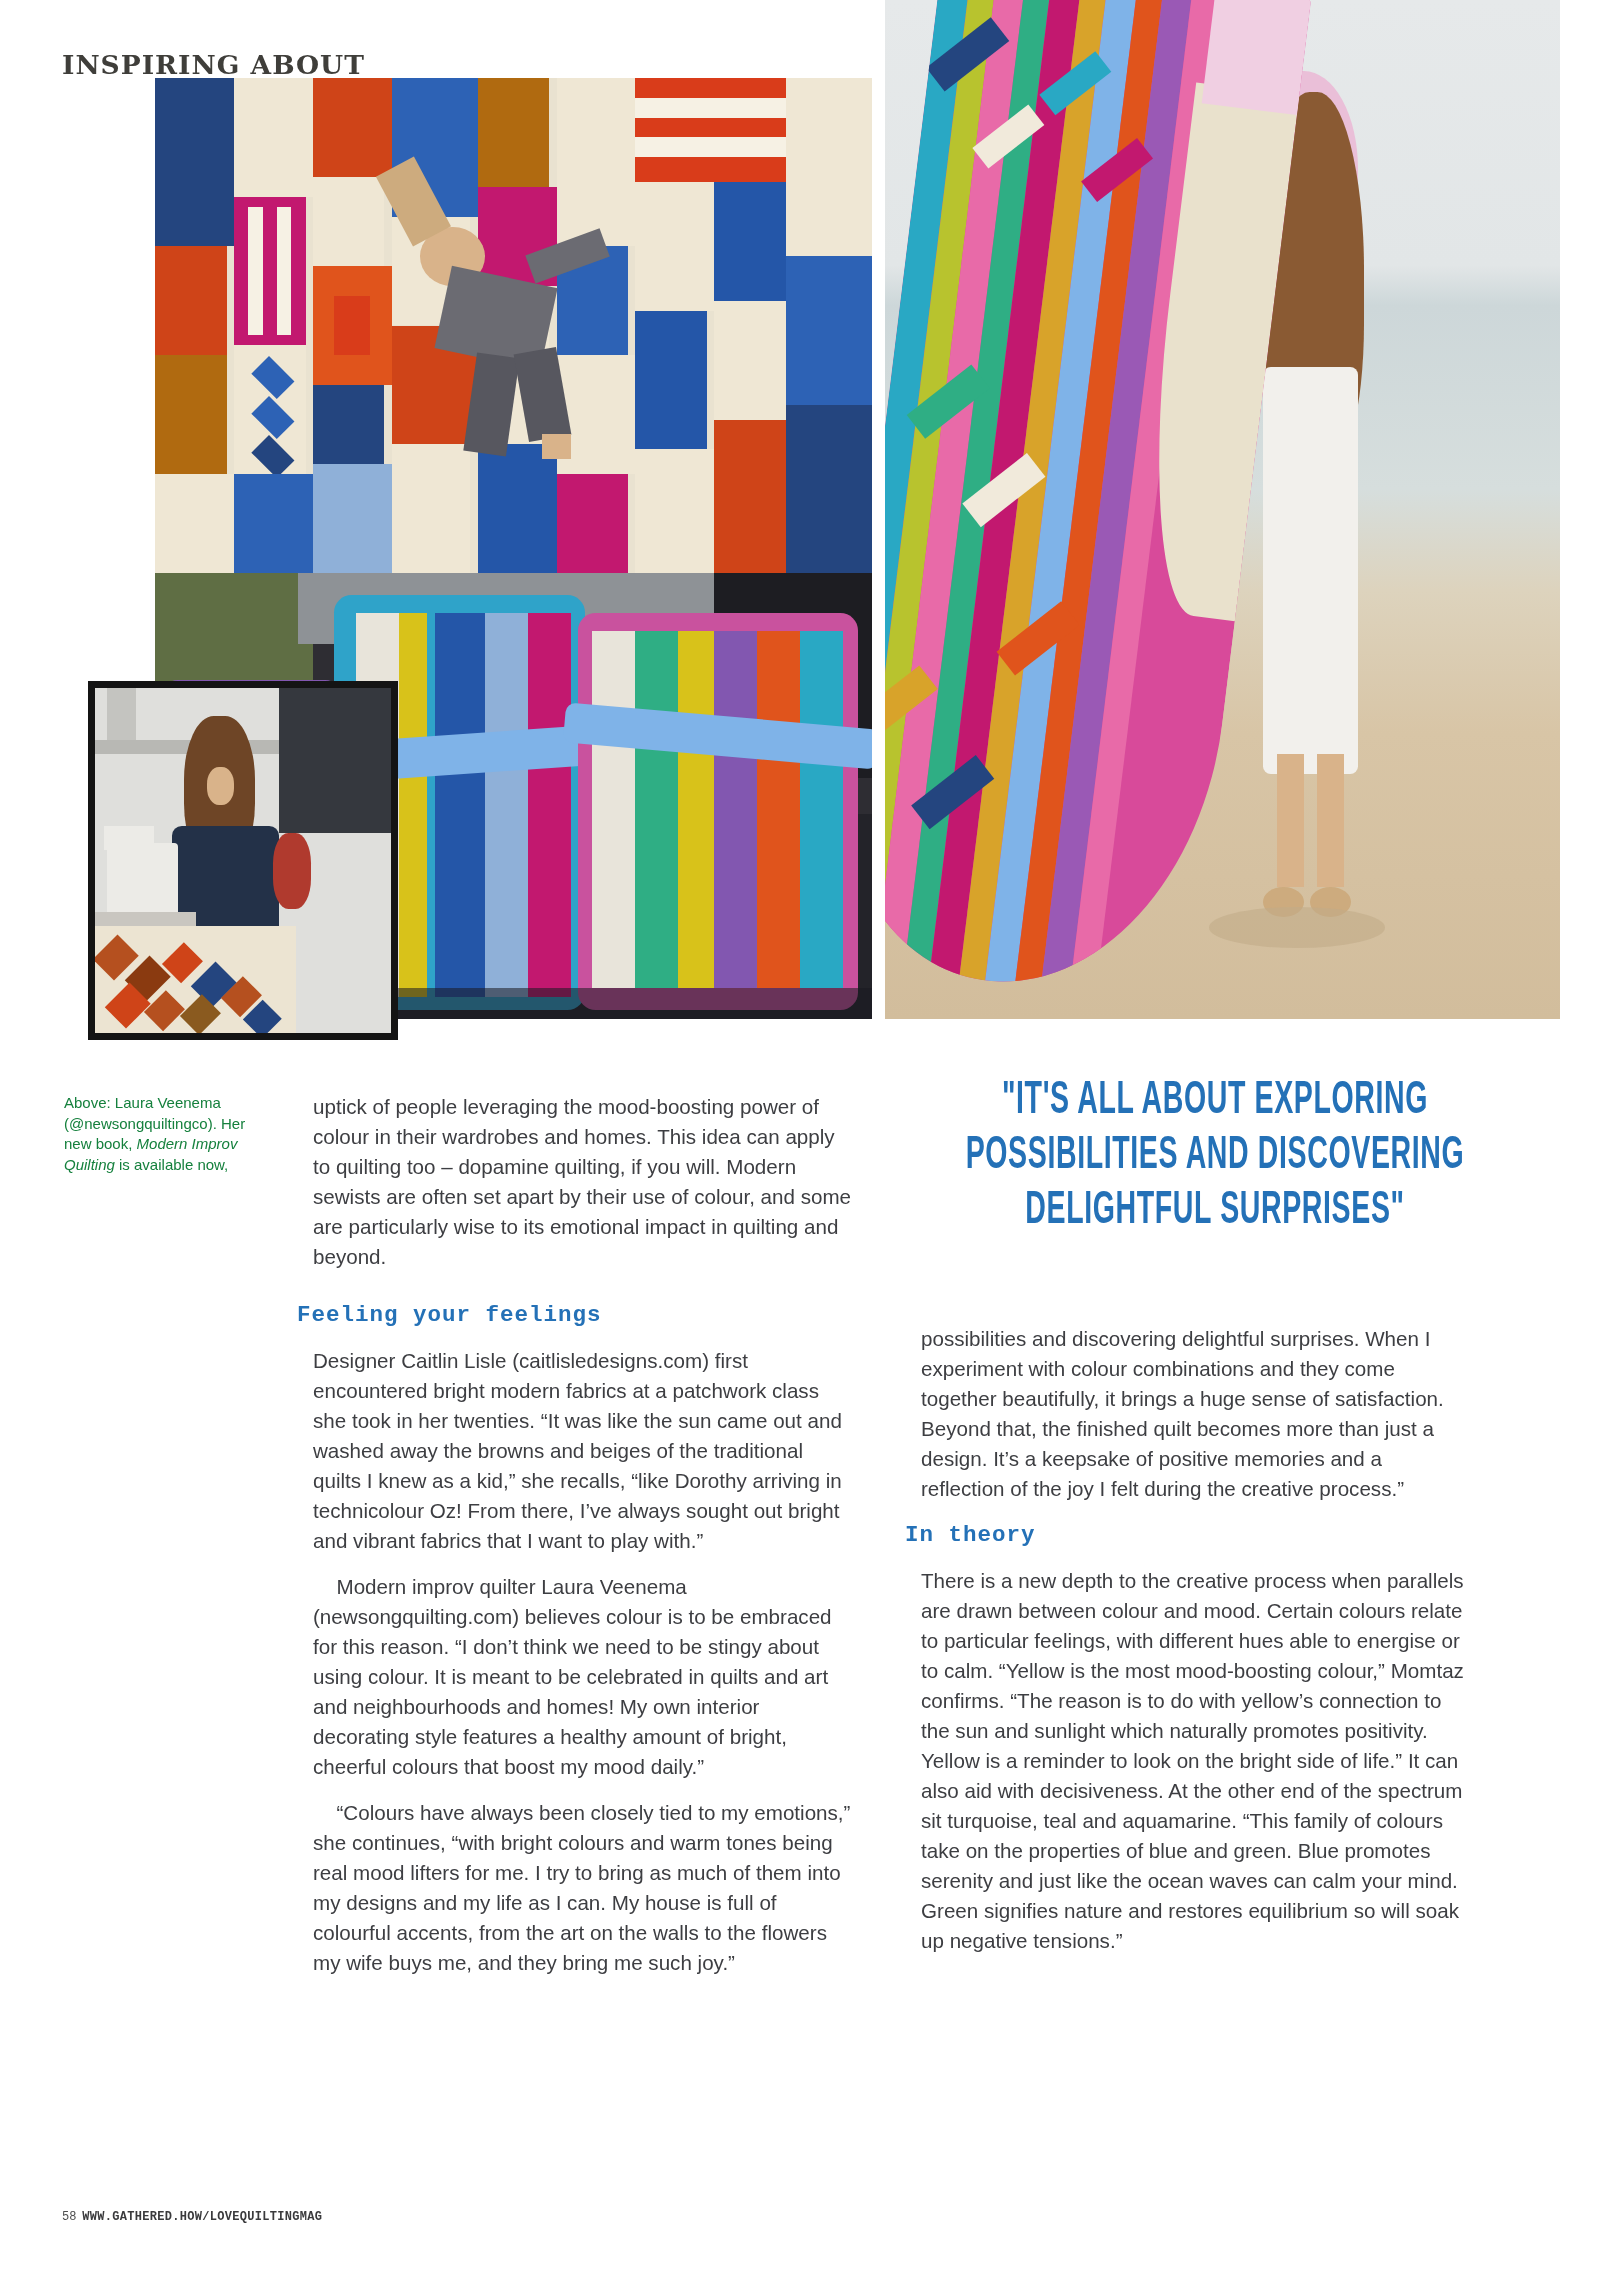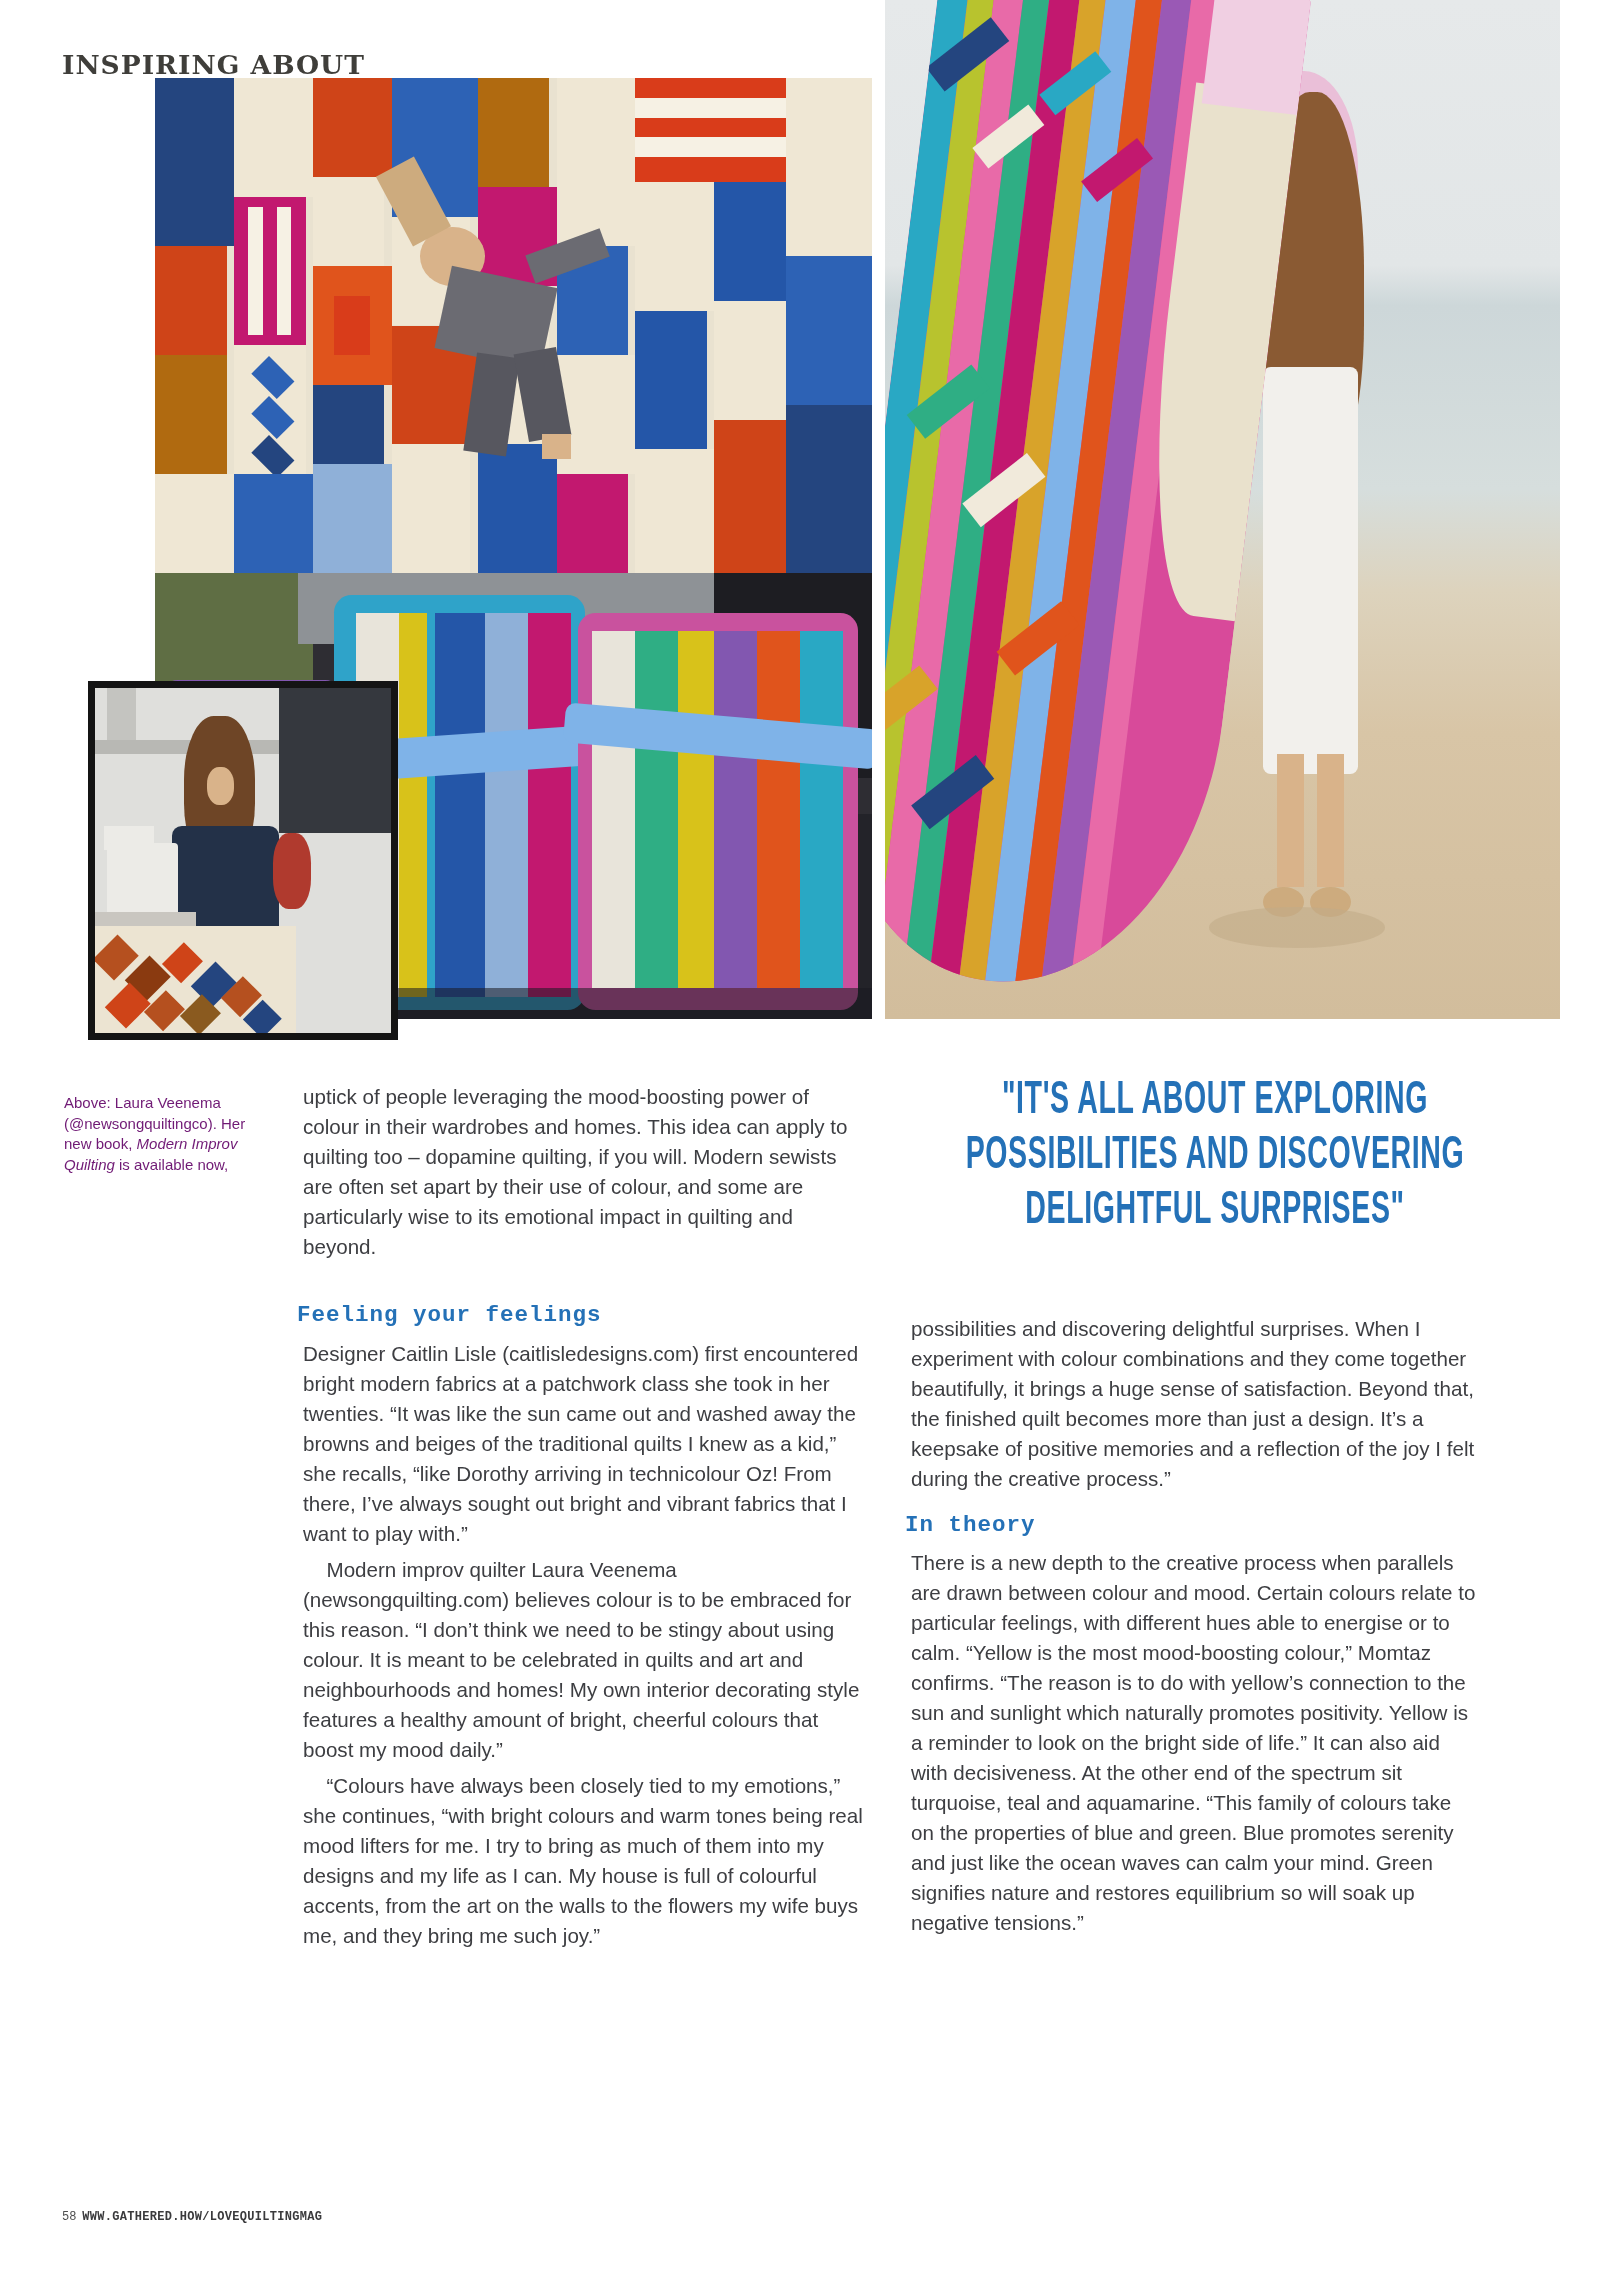--- a/index.html
+++ b/index.html
@@ -12,27 +12,27 @@
   #photo-a{left:155px;top:78px;width:717px;height:495px;background:#e9e2d0;}
   #photo-b{left:155px;top:573px;width:717px;height:446px;background:#2e2d33;}
   #photo-c{left:88px;top:681px;width:310px;height:359px;background:#dfdfdc;
            border:7.8px solid #141414;box-sizing:border-box;}
   #photo-d{left:885px;top:0;width:675px;height:1019px;
            background:linear-gradient(#e6e9ea 0%,#e2e6e7 26%,#cdd7d9 30%,#d6dedd 48%,#ddd3bd 58%,#d8c5a6 72%,#d2bd9c 100%);}
   .quilt-tilt{position:absolute;left:3%;top:-3%;width:55%;height:100%;
               transform:rotate(7deg);transform-origin:50% 30%;overflow:hidden;
               border-radius:11.8px 11.8px 55% 45% / 11.8px 11.8px 28% 20%;}
   .photo-caption{position:absolute;left:64px;top:1078px;width:208px;
-                 font-size:15px;line-height:20.6px;color:#701a75;}
+                 font-size:15px;line-height:20.6px;color:#15803d;}
   .photo-caption em{font-style:italic;}
   .body-col{position:absolute;width:573px;font-size:20.6px;line-height:30px;color:#3d3e42;}
   #intro-col{left:297px;top:1076px;}
   #col-left{left:297px;top:1300px;}
   #col-right{left:905px;top:1308px;width:578px;}
-  .body-col p{margin:6px;}
+  .body-col p{margin:16px;}
   p.indent{text-indent:23.5px;}
   .col-heading{font-family:"Liberation Mono",monospace;font-weight:700;font-size:22.5px;
                letter-spacing:1px;color:#2471b7;margin:0 0 8.8px 0;white-space:nowrap;}
   #col-right .col-heading{margin-top:15.7px;}
   .pullquote{position:absolute;left:725px;top:1070px;width:980px;text-align:center;
              font-weight:700;font-size:46px;line-height:55px;color:#2471b7;
              letter-spacing:1px;transform:scaleX(0.62);transform-origin:50% 0;}
   .pagefooter{position:absolute;left:62px;top:2210px;font-size:12px;color:#4e4e4e;white-space:nowrap;font-family:Liberation Mono, monospace;}
   .pagefooter .site{font-weight:700;color:#3a3a3c;letter-spacing:0.3px;margin-left:5.9px;}
 </style>

